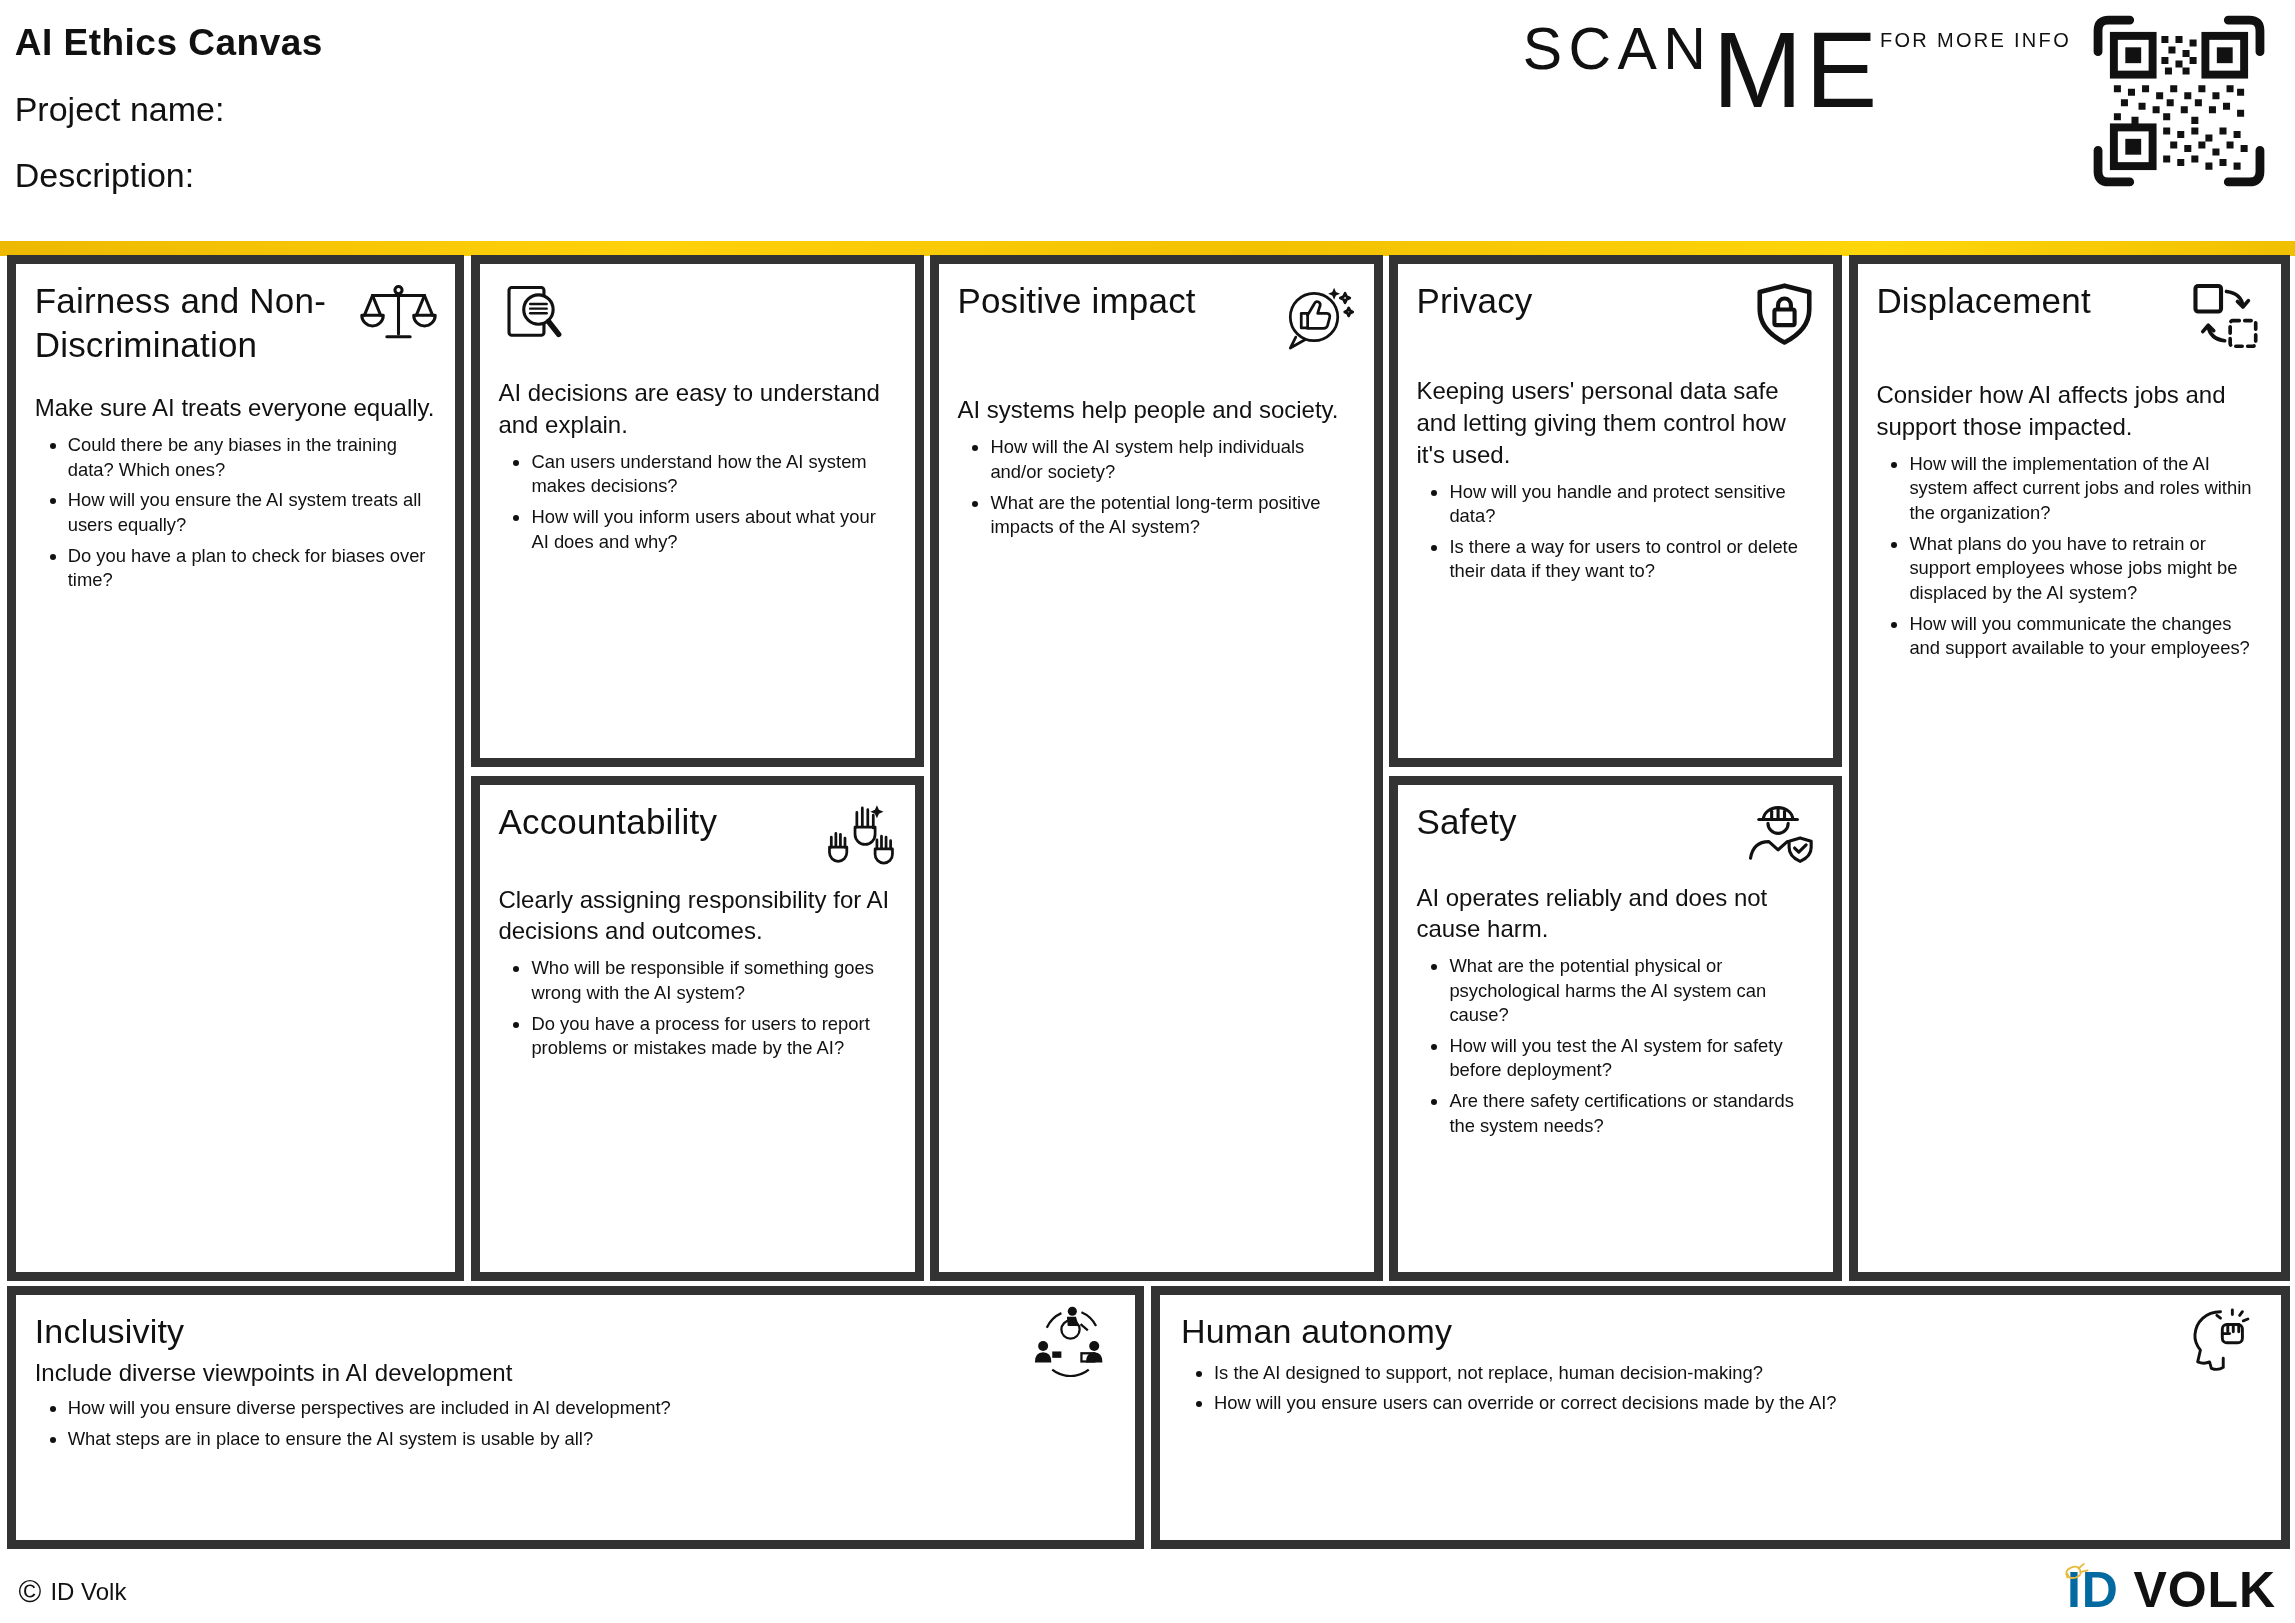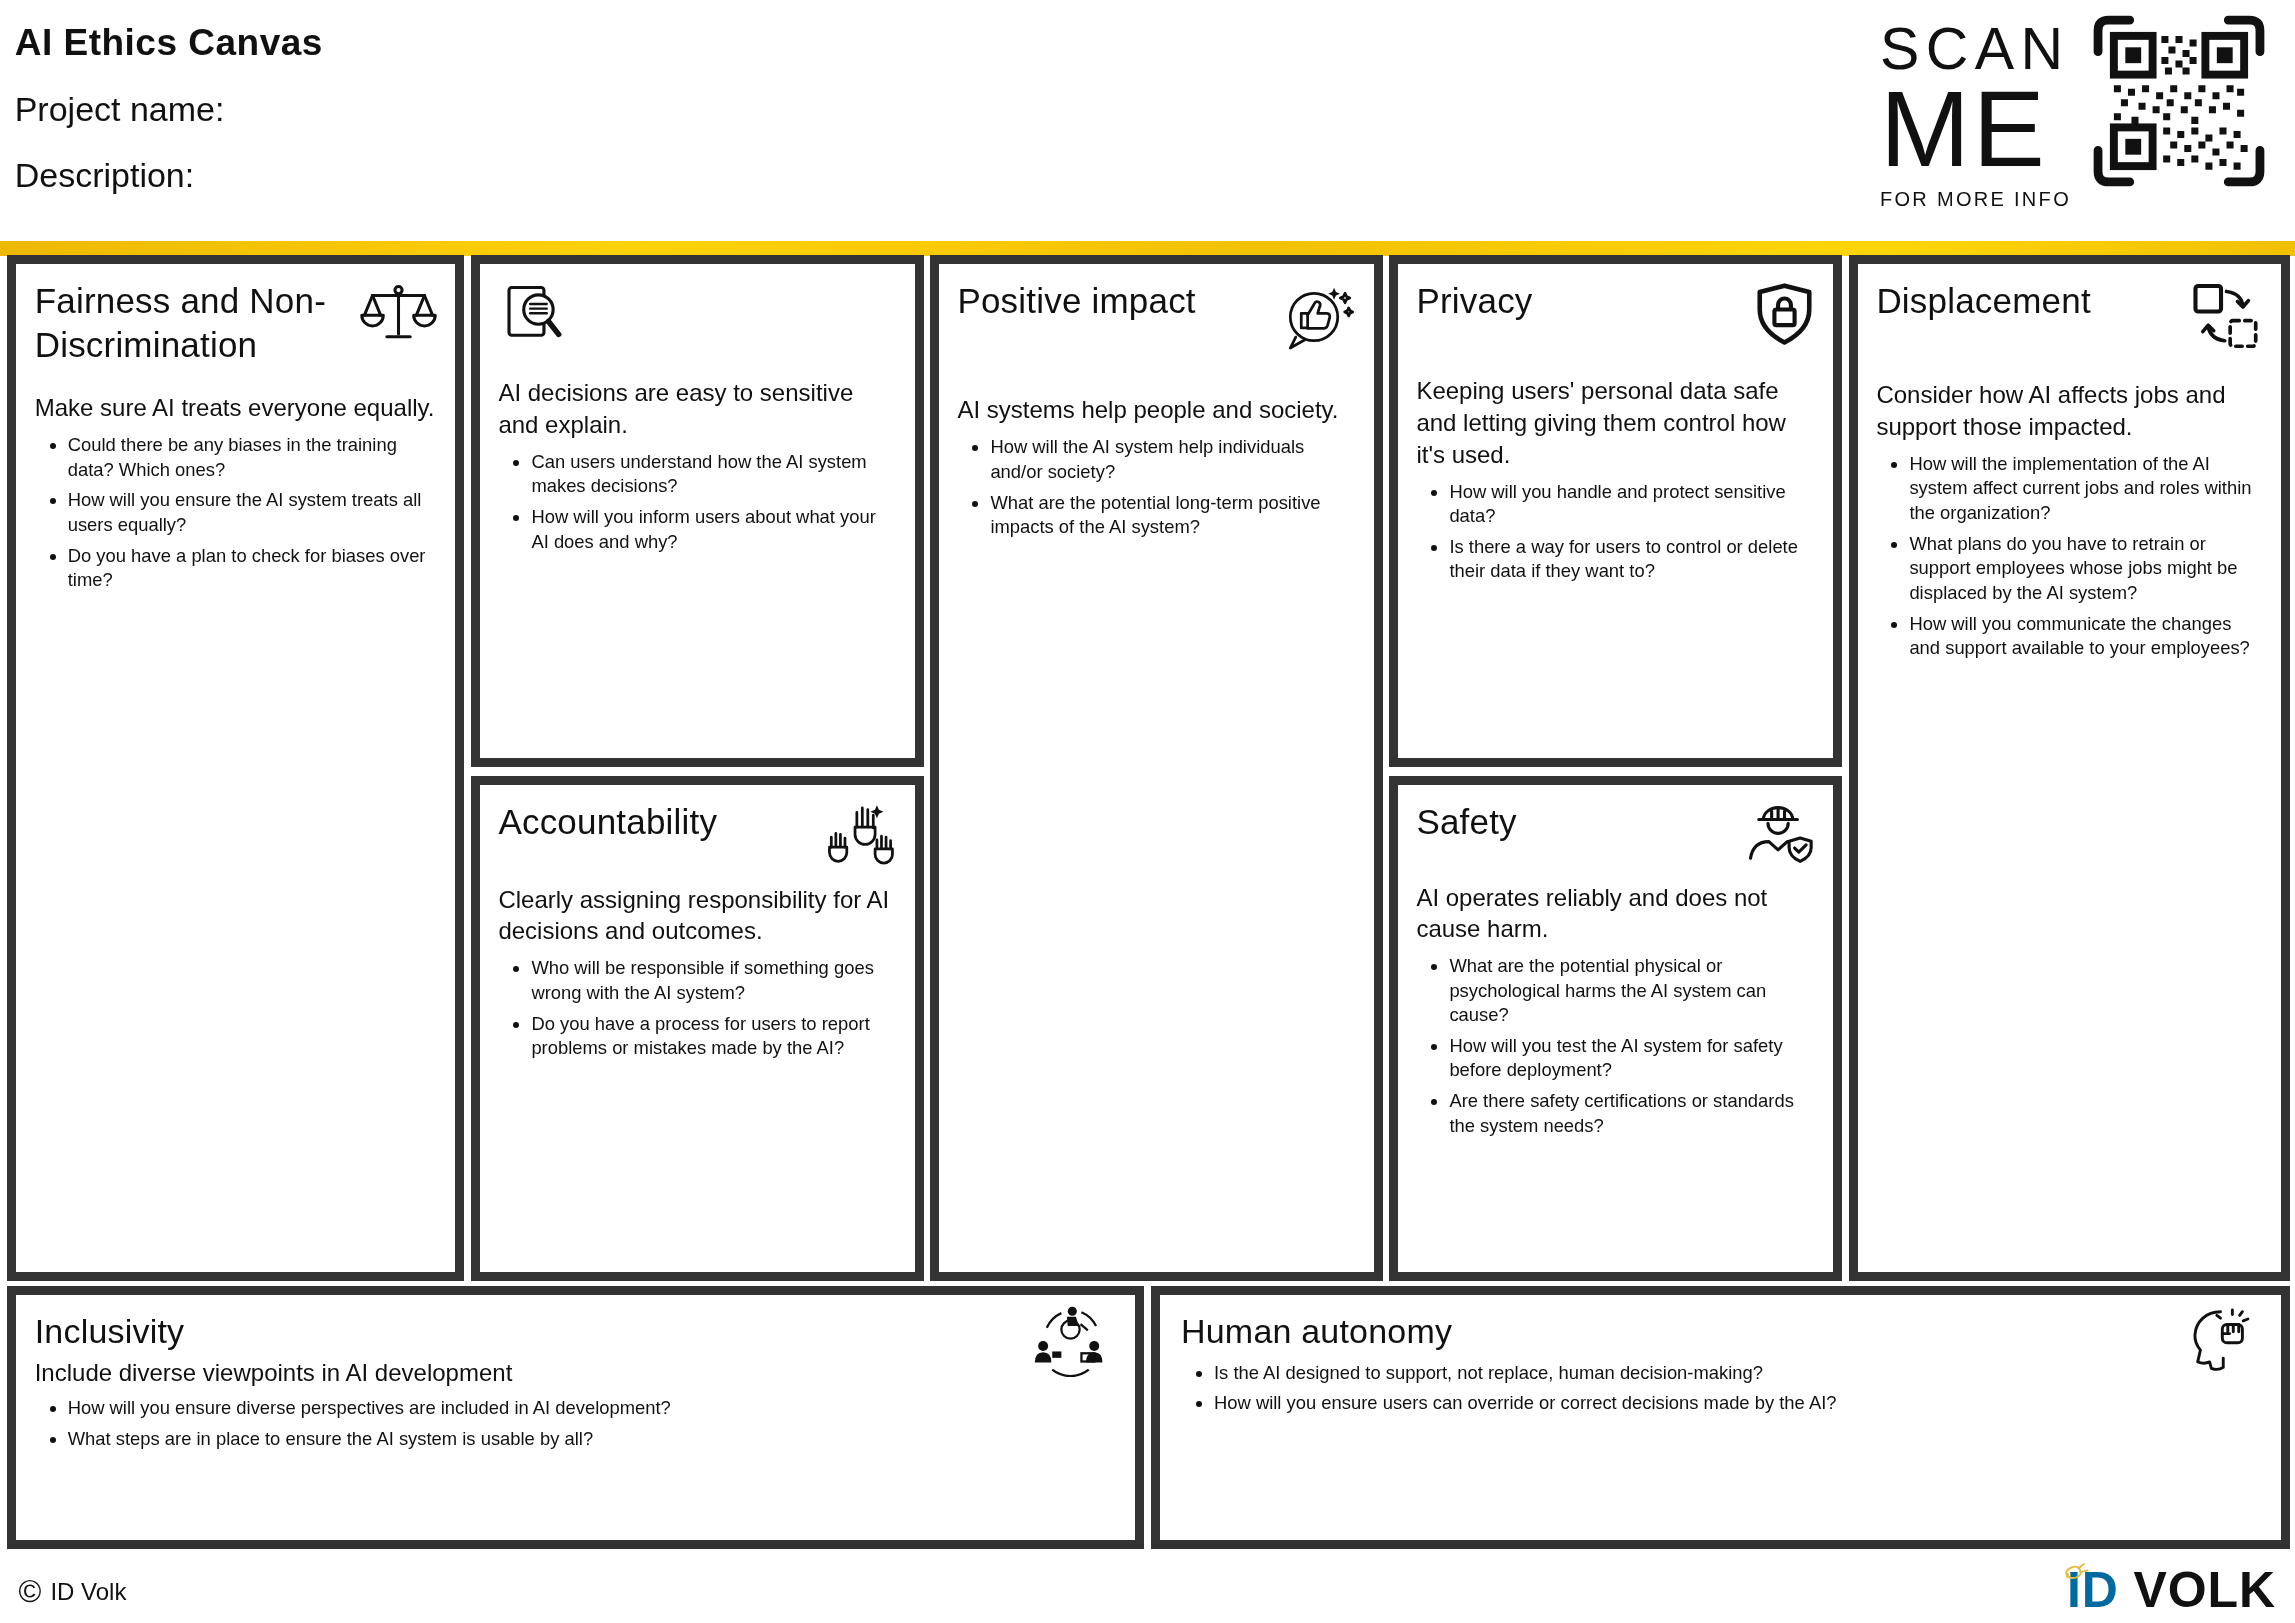--- a/index.html
+++ b/index.html
@@ -9,21 +9,21 @@
     font-family:"Liberation Sans", sans-serif; color:#111;
   }
 
   
   .hdr-title   { position:absolute; left:14.7px; top:22px;  font-size:37px; font-weight:800; letter-spacing:0.5px; }
   .hdr-line    { position:absolute; left:14.7px; font-size:34px; font-weight:400; }
   .hdr-project { top:90px; }
   .hdr-desc    { top:156px; }
 
   .scanme { position:absolute; top:13px; right:29px; display:flex; gap:20px; align-items:flex-start; }
-  .scanme-text { display:flex; flex-direction:column; align-items:flex-start; padding-top:7.3px; }
+  .scanme-text { display:flex; flex-direction:row; align-items:flex-start; padding-top:7.3px; }
   .scan-l1 { font-size:59px;  line-height:1.0; letter-spacing:6.4px; font-weight:400; }
   .scan-l2 { font-size:108px; line-height:.92; letter-spacing:2.8px; font-weight:500; }
   .scan-cap{ font-size:20px;  letter-spacing:2.3px; margin-top:9.2px; font-weight:400; }
 
   .yellow-bar { position:absolute; left:0; top:241px; width:2296px; height:14.7px;
     background:linear-gradient(90deg,#edb900 0%,#ffd20a 28%,#f2c100 55%,#ffd60a 82%,#f0c000 100%); }
 
   
   .box { position:absolute; background:#fff; border:9.2px solid #333; padding:14.7px 18.4px 14.7px 18.4px; overflow:hidden; }
   .box-head  { display:flex; justify-content:space-between; align-items:flex-start; gap:10px; }
@@ -135,21 +135,21 @@
       <svg width="68" height="68" viewBox="0 0 74 74" fill="none" stroke="#111" stroke-width="3.4" stroke-linecap="round">
         <rect x="12" y="6" width="38" height="52" rx="3"></rect>
         <circle cx="44" cy="30" r="16" fill="#fff"></circle>
         <line x1="35" y1="24" x2="53" y2="24" stroke-width="2.6"></line>
           <line x1="35" y1="29" x2="53" y2="29" stroke-width="2.6"></line>
           <line x1="35" y1="34" x2="53" y2="34" stroke-width="2.6"></line>
         <line x1="55" y1="43" x2="66" y2="57" stroke-width="6"></line>
       </svg>
     </span>
   </div>
-  <p class="box-sub">AI decisions are easy to sensitive and explain.</p>
+  <p class="box-sub">AI decisions are easy to understand and explain.</p>
   <ul class="box-list">
     <li>Can users understand how the AI system makes decisions?</li>
     <li>How will you inform users about what your AI does and why?</li>
   </ul>
 </section>
 
 <section class="box" id="box-accountability">
   <div class="box-head">
     <h2 class="box-title">Accountability</h2>
     <span class="box-icon">

